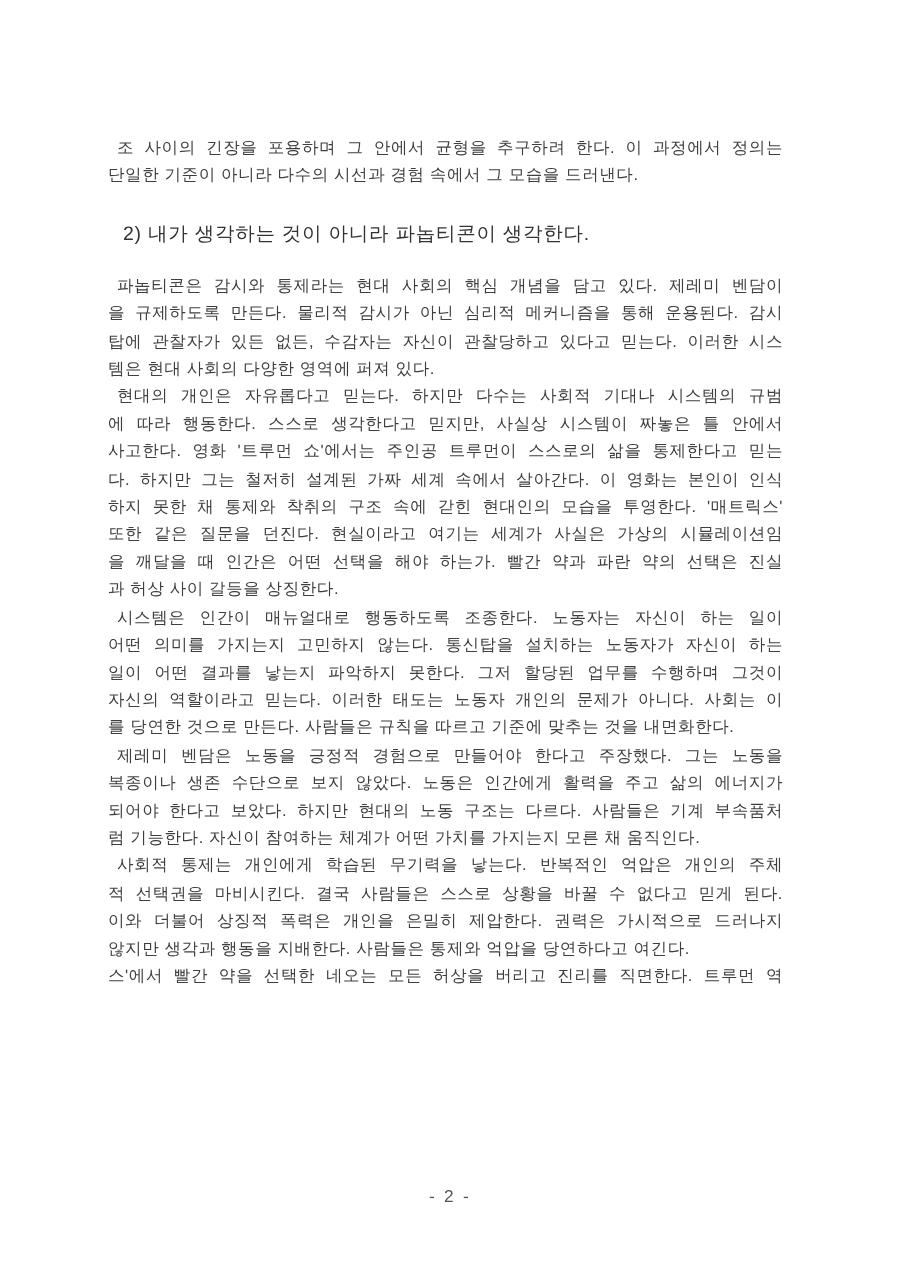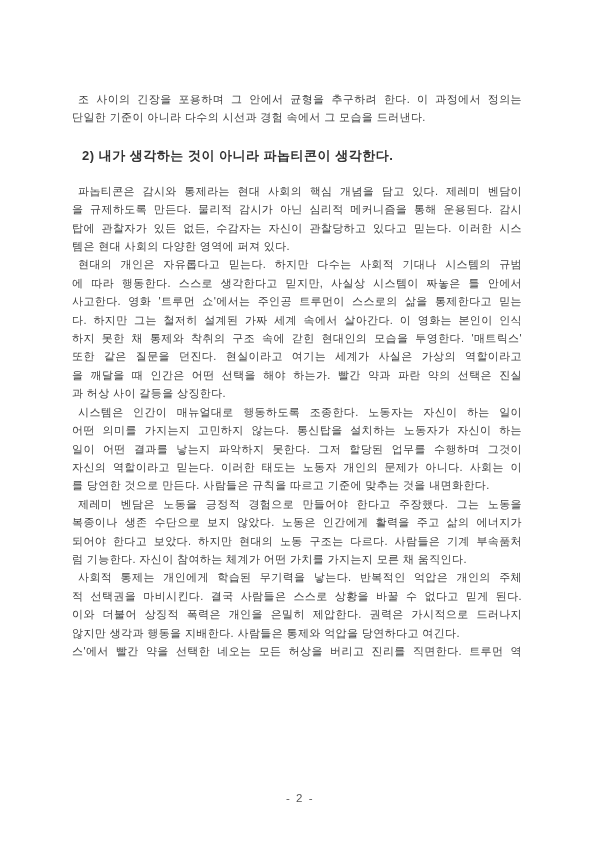--- a/index.html
+++ b/index.html
@@ -31,21 +31,21 @@
     text-align: justify;
     text-align-last: justify;
   }
   .line.lastline {
     text-align-last: left;
   }
   .line.firstline {
     text-indent: 6px;
   }
   .heading {
-    font-weight: bold;
+    font-weight: normal;
     font-size: 13px;
     line-height: 19px;
     color: #333333;
     letter-spacing: 0.5px;
     margin: 19px 0 17px 0;
     text-indent: 10px;
     text-align: center;
     text-align-last: left;
   }
   .footer {
@@ -77,21 +77,21 @@
           <div class="line">을 규제하도록 만든다. 물리적 감시가 아닌 심리적 메커니즘을 통해 운용된다. 감시</div>
           <div class="line">탑에 관찰자가 있든 없든, 수감자는 자신이 관찰당하고 있다고 믿는다. 이러한 시스</div>
           <div class="line lastline">템은 현대 사회의 다양한 영역에 퍼져 있다.</div>
         </div>
         <div class="paragraph">
           <div class="line firstline">현대의 개인은 자유롭다고 믿는다. 하지만 다수는 사회적 기대나 시스템의 규범</div>
           <div class="line">에 따라 행동한다. 스스로 생각한다고 믿지만, 사실상 시스템이 짜놓은 틀 안에서</div>
           <div class="line">사고한다. 영화 '트루먼 쇼'에서는 주인공 트루먼이 스스로의 삶을 통제한다고 믿는</div>
           <div class="line">다. 하지만 그는 철저히 설계된 가짜 세계 속에서 살아간다. 이 영화는 본인이 인식</div>
           <div class="line">하지 못한 채 통제와 착취의 구조 속에 갇힌 현대인의 모습을 투영한다. '매트릭스'</div>
-          <div class="line">또한 같은 질문을 던진다. 현실이라고 여기는 세계가 사실은 가상의 역할이라고</div>
+          <div class="line">또한 같은 질문을 던진다. 현실이라고 여기는 세계가 사실은 가상의 시뮬레이션임</div>
           <div class="line">을 깨달을 때 인간은 어떤 선택을 해야 하는가. 빨간 약과 파란 약의 선택은 진실</div>
           <div class="line lastline">과 허상 사이 갈등을 상징한다.</div>
         </div>
         <div class="paragraph">
           <div class="line firstline">시스템은 인간이 매뉴얼대로 행동하도록 조종한다. 노동자는 자신이 하는 일이</div>
           <div class="line">어떤 의미를 가지는지 고민하지 않는다. 통신탑을 설치하는 노동자가 자신이 하는</div>
           <div class="line">일이 어떤 결과를 낳는지 파악하지 못한다. 그저 할당된 업무를 수행하며 그것이</div>
           <div class="line">자신의 역할이라고 믿는다. 이러한 태도는 노동자 개인의 문제가 아니다. 사회는 이</div>
           <div class="line lastline">를 당연한 것으로 만든다. 사람들은 규칙을 따르고 기준에 맞추는 것을 내면화한다.</div>
         </div>

